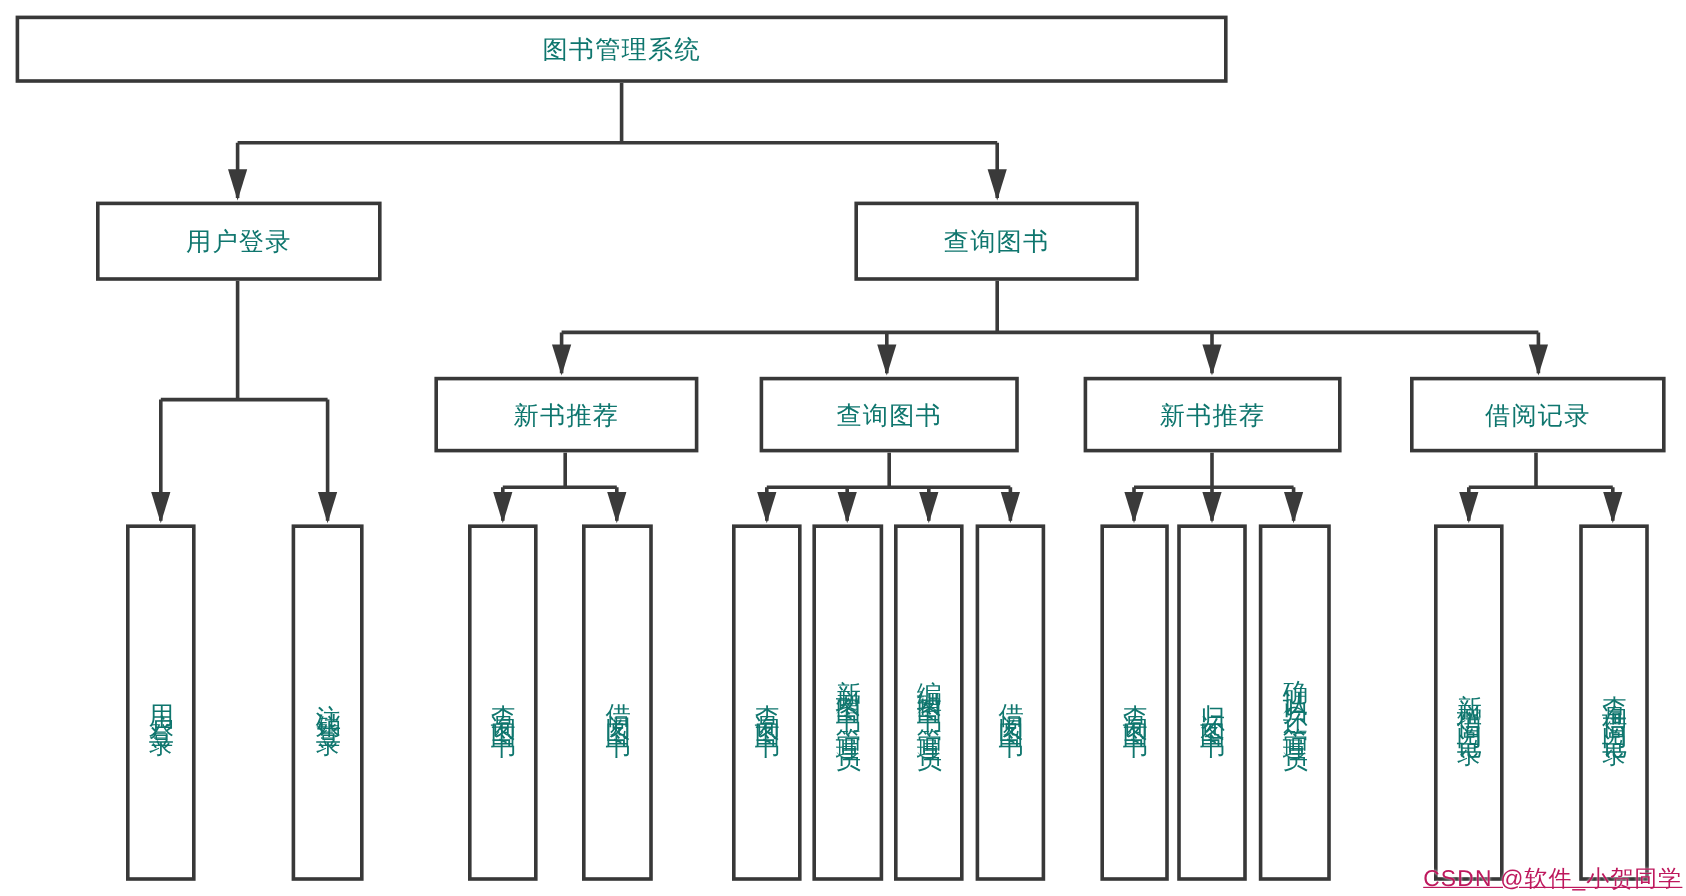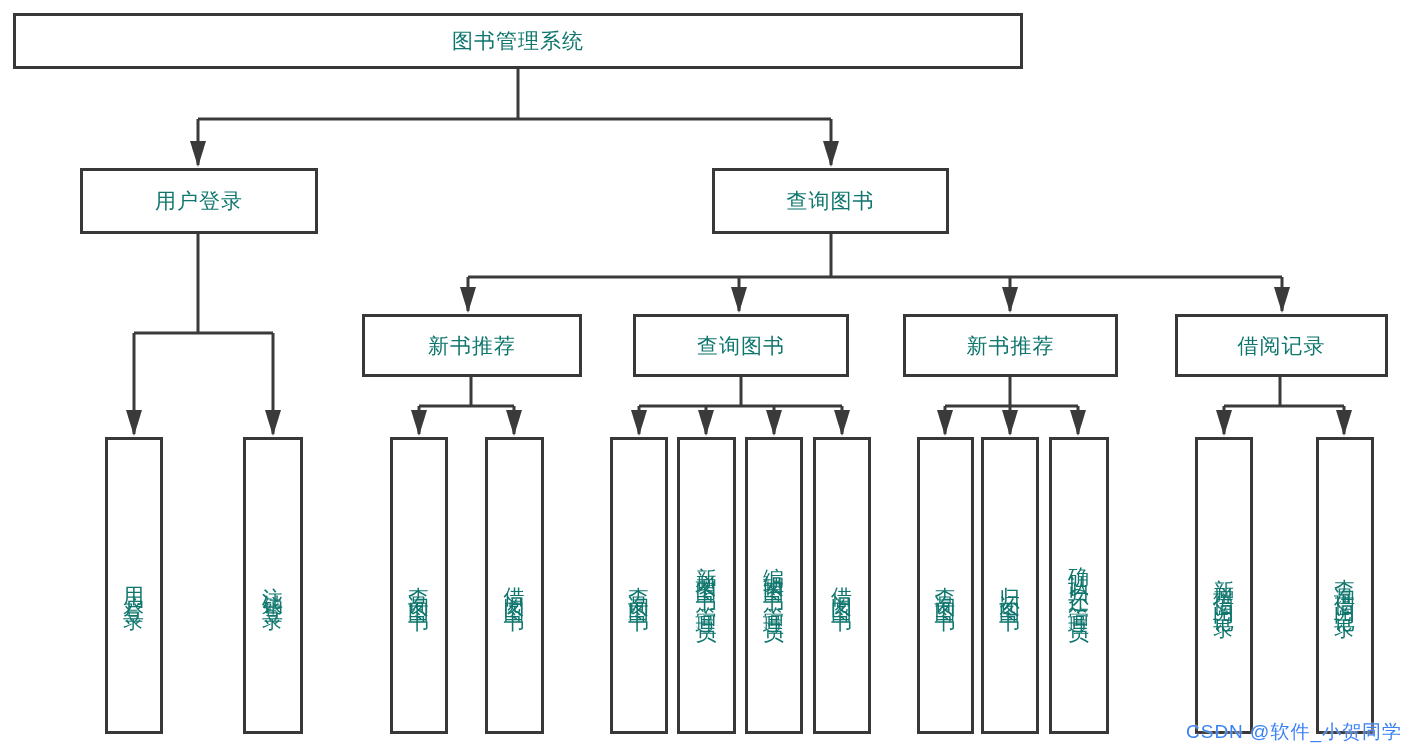--- a/index.html
+++ b/index.html
@@ -37,25 +37,26 @@
     text-orientation: mixed;
     letter-spacing: 8px;
     line-height: 1.1;
     padding: 4px 0;
   }
   .watermark {
     position: absolute;
     left: 1186px;
     top: 719px;
     font-size: 19px;
-    color: #3b82f6;
+    color: #be185d;
     letter-spacing: 1px;
     white-space: nowrap;
     z-index: 3;
     text-shadow: 0 0 2px #ffffff;
+    text-decoration: underline;
   }
 </style>
 </head>
 <body>
 
 <div class="canvas">
 
   <svg class="connectors" width="1405" height="747" viewBox="0 0 1405 747">
     <g stroke="#3a3a3a" stroke-width="3" fill="none">
 

